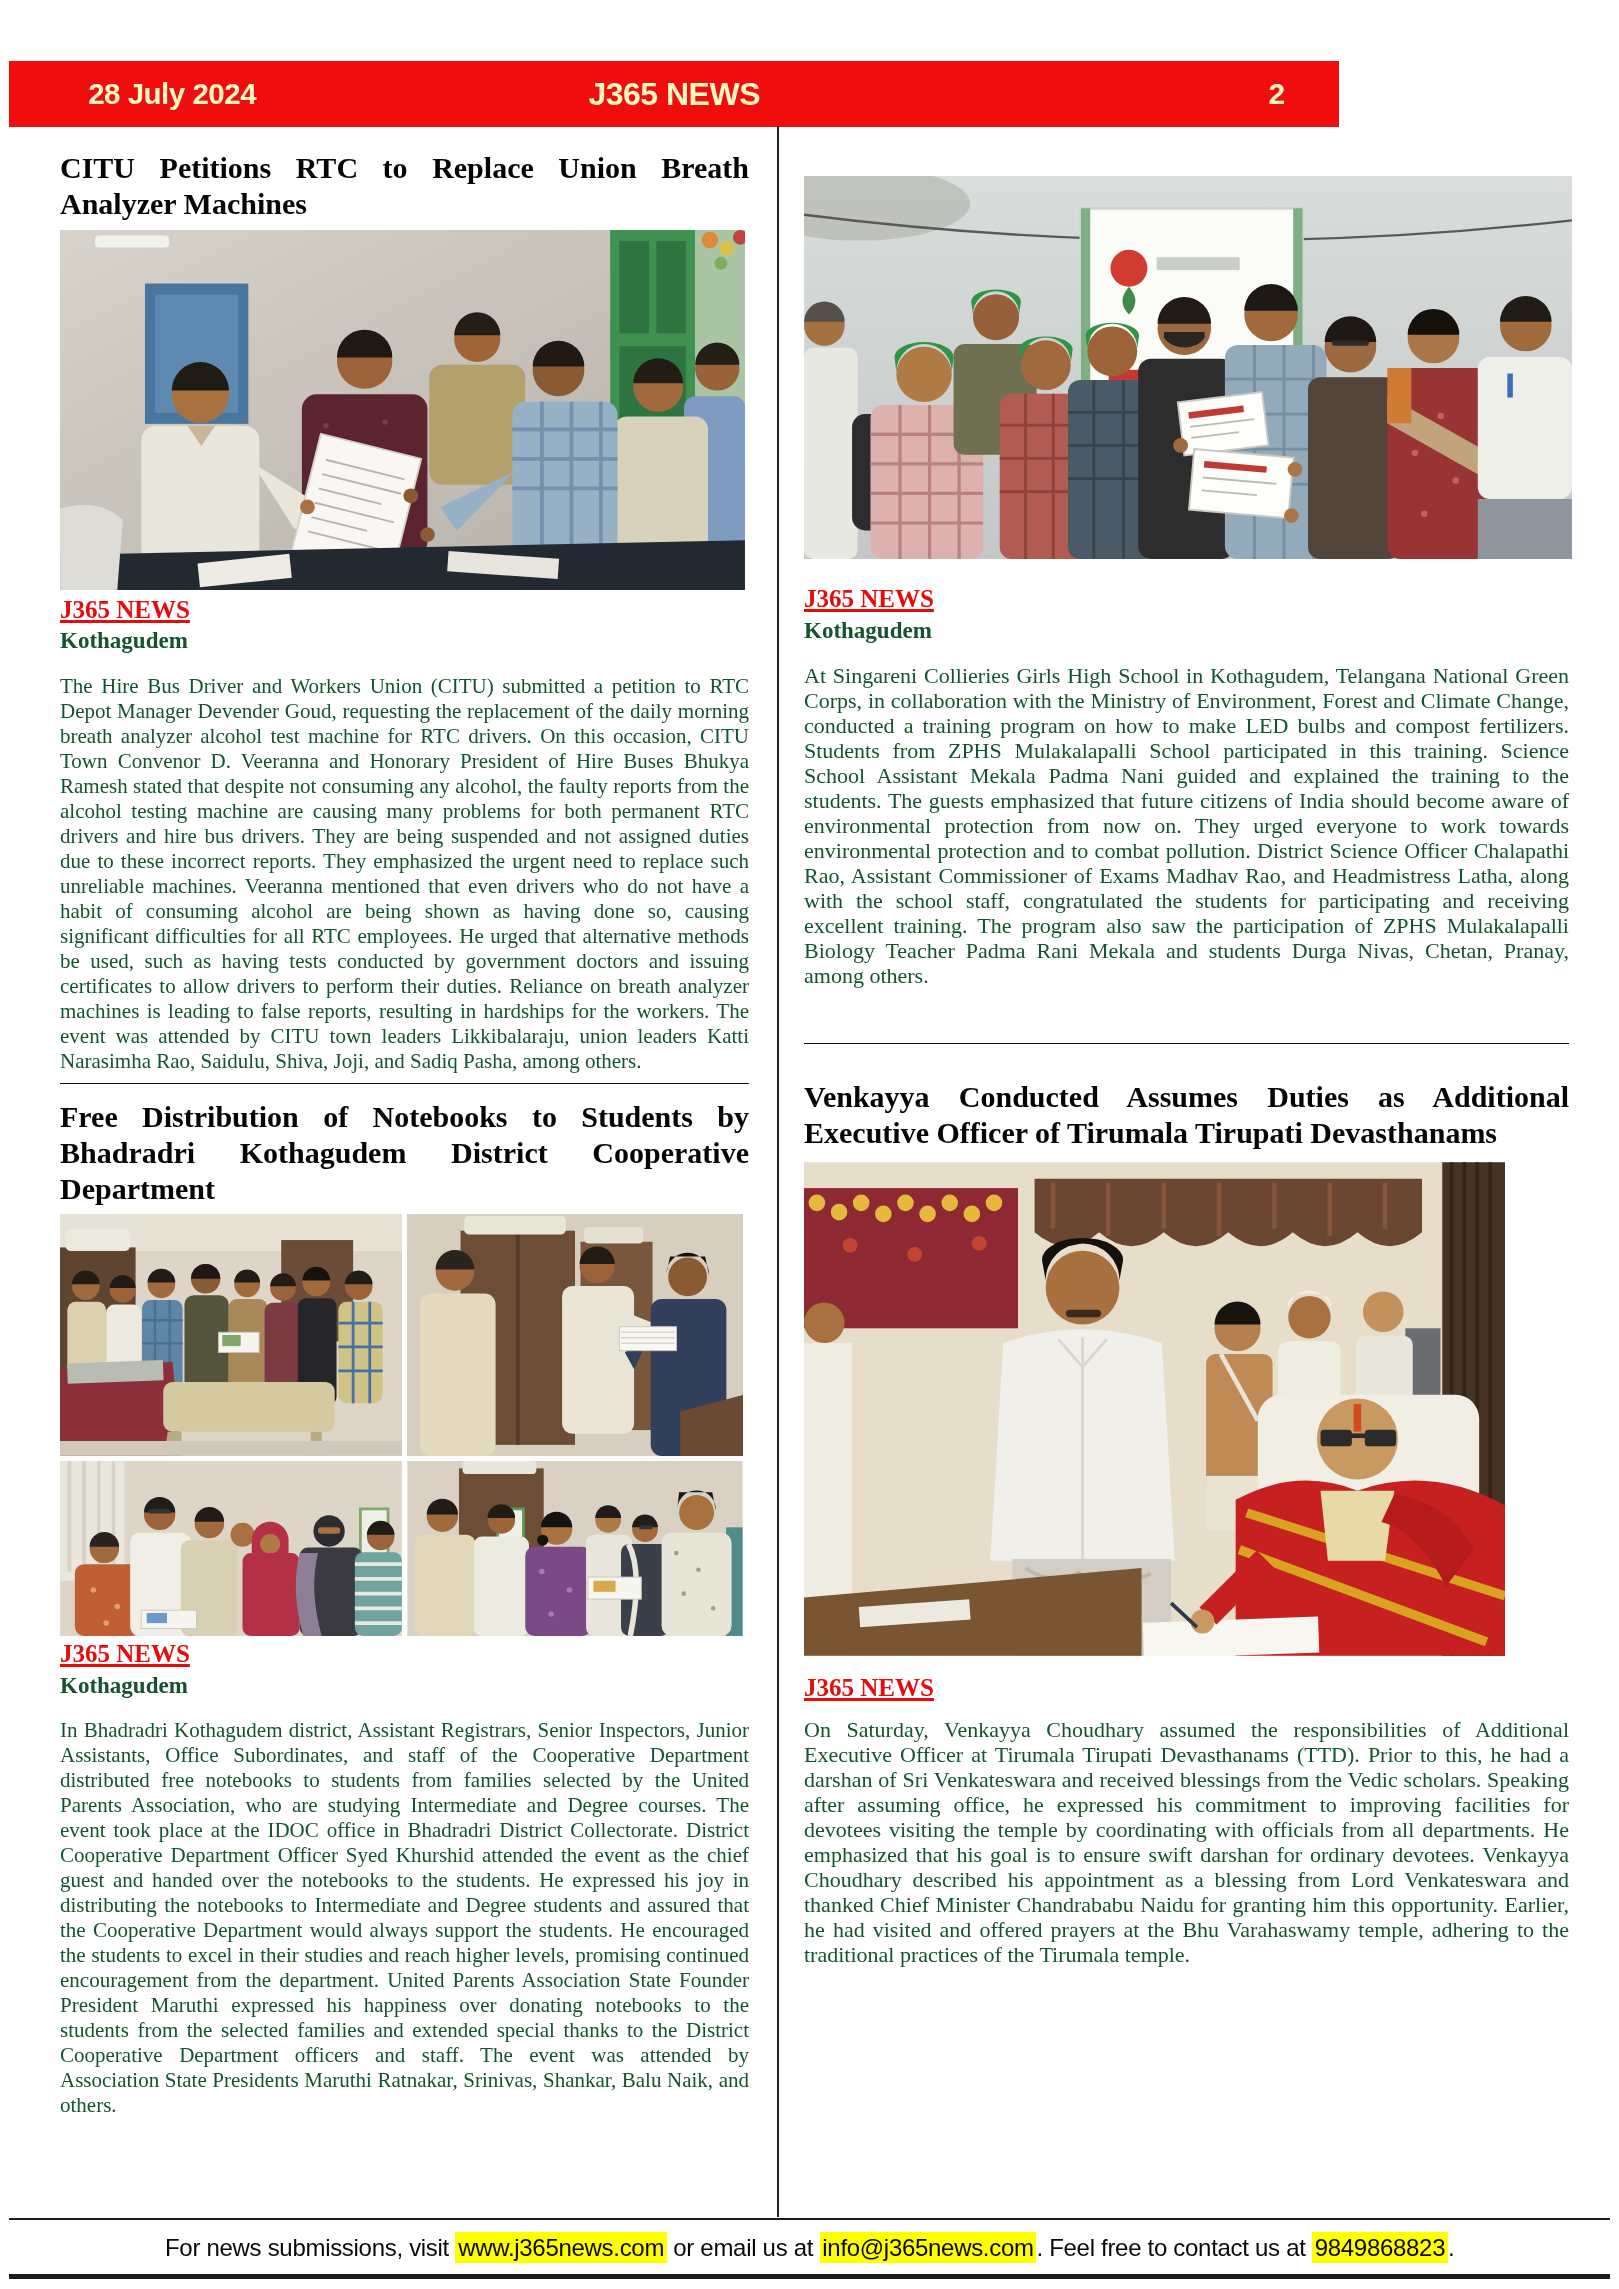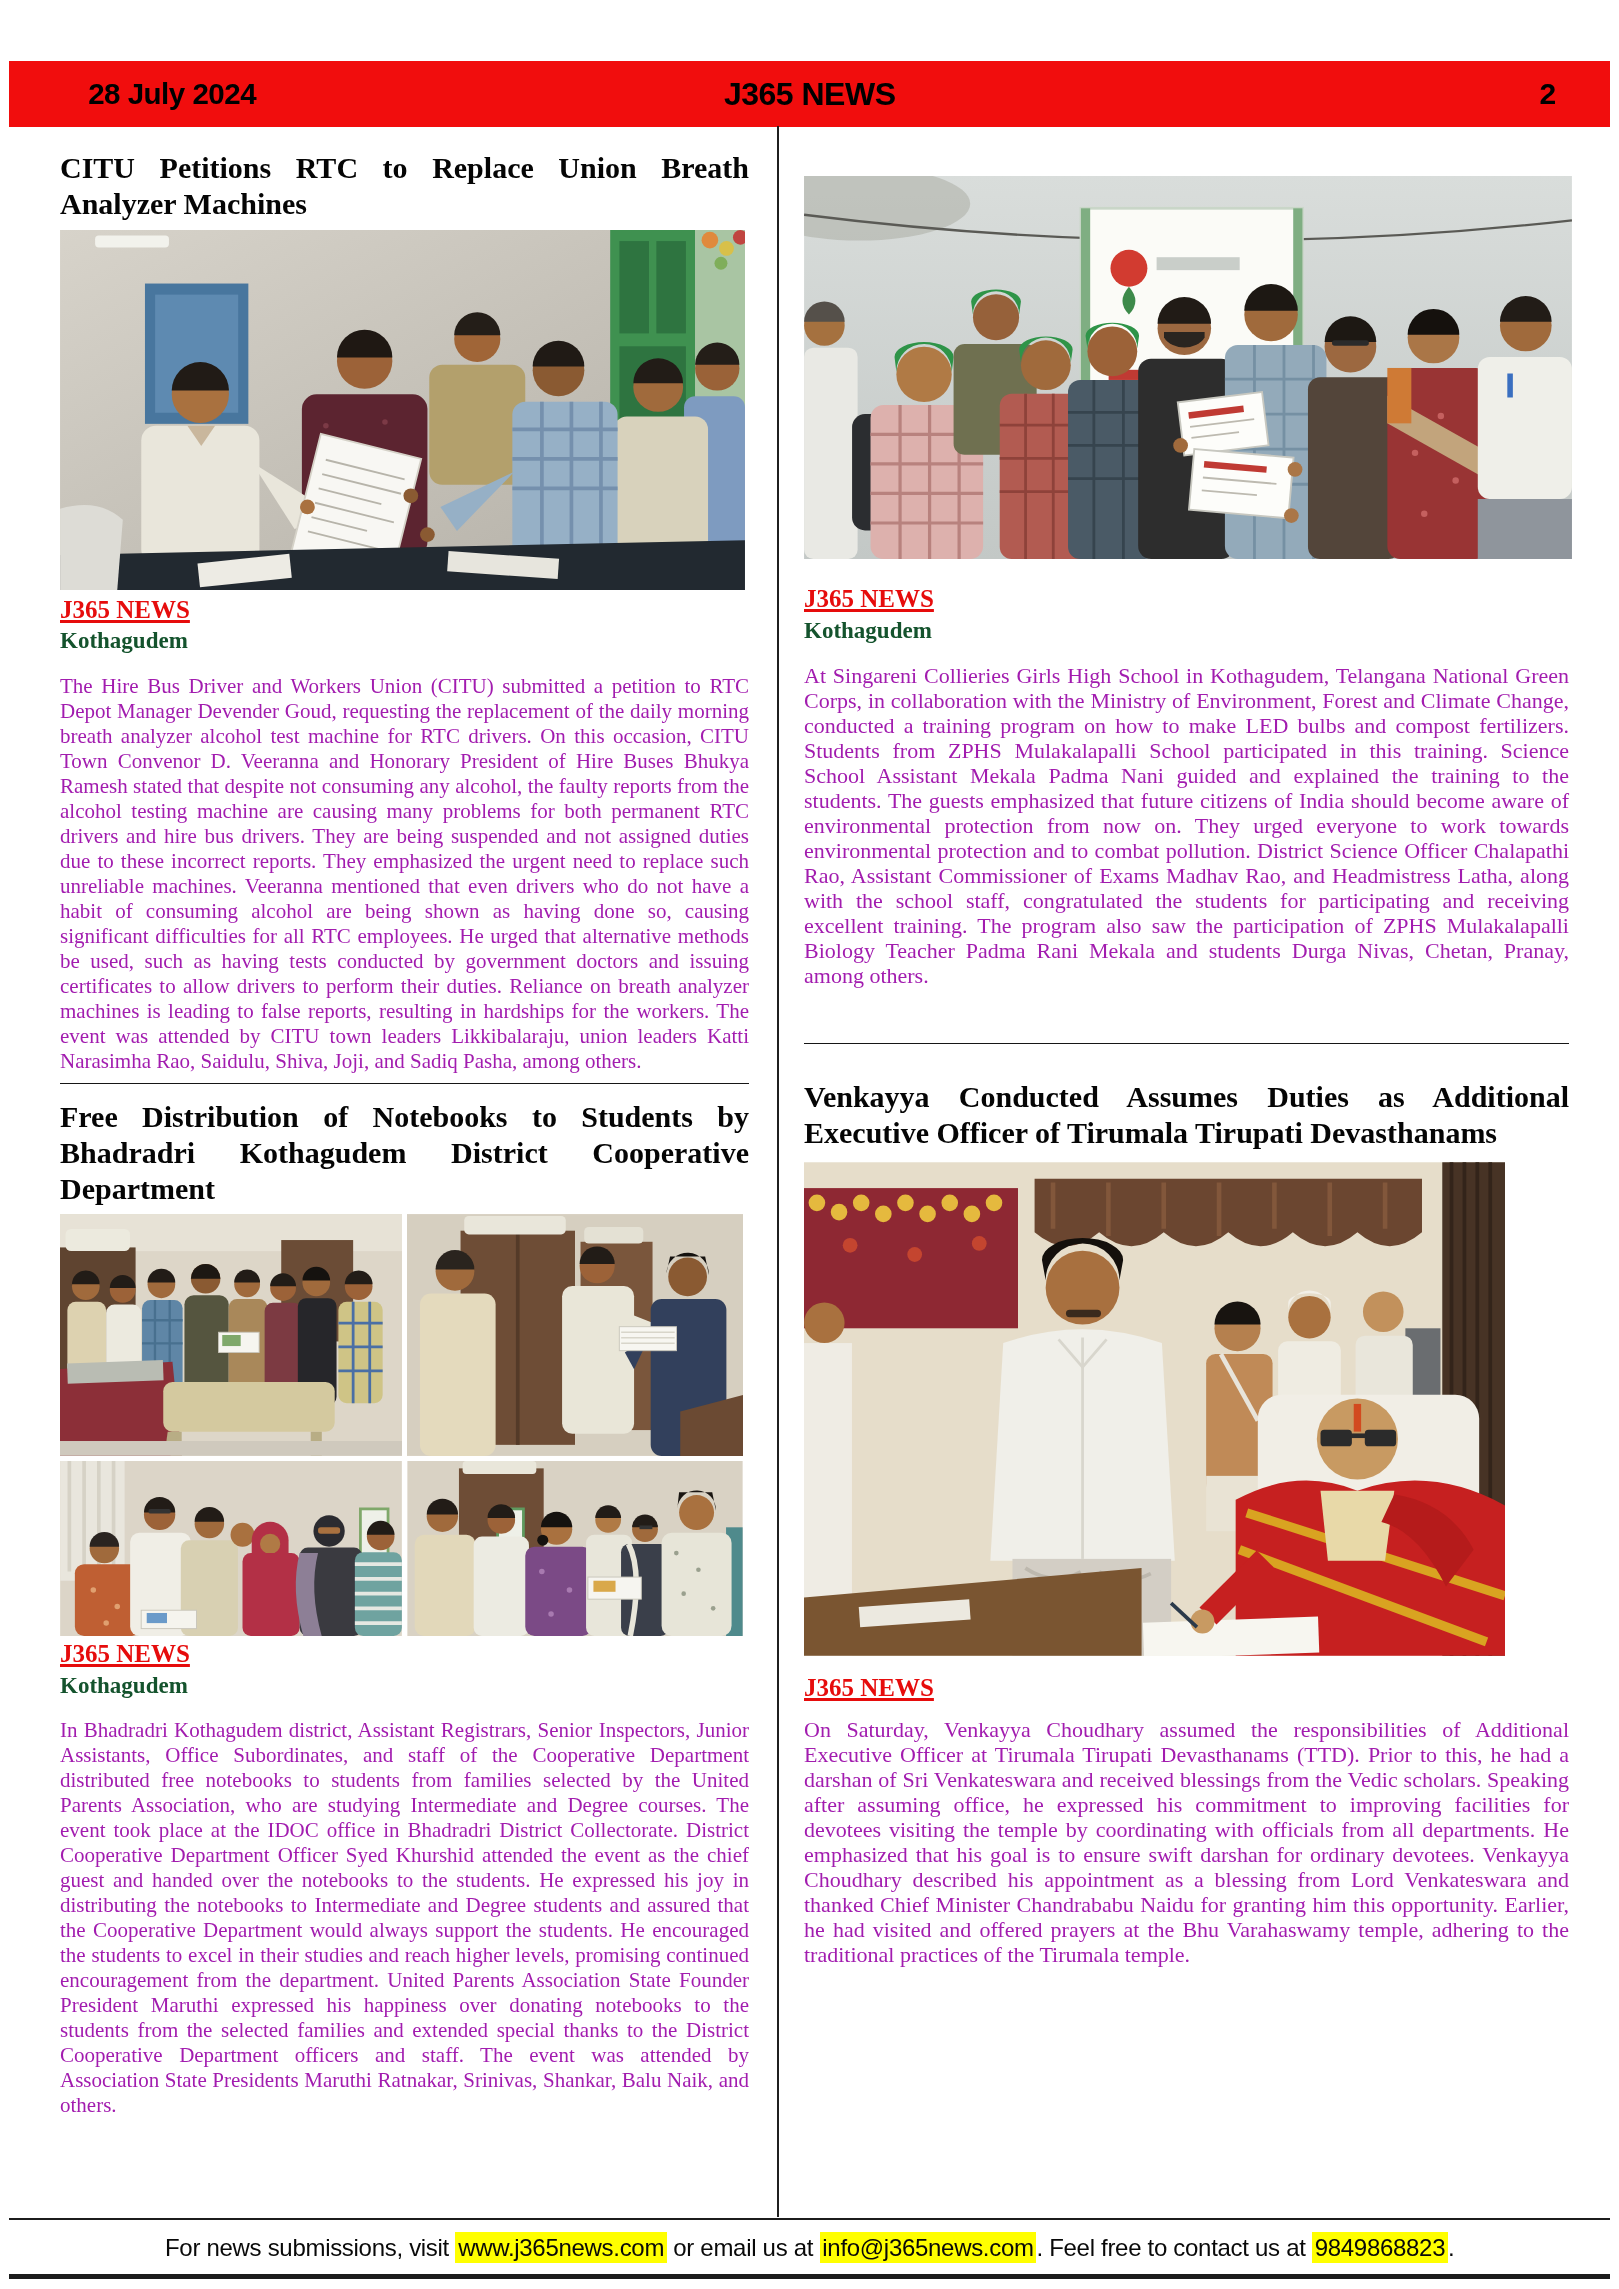--- a/index.html
+++ b/index.html
@@ -2,23 +2,23 @@
 <html style="font-size:14.8px"><head>
 <meta charset="utf-8">
 <style>
   html,body{margin:0;padding:0;}
   body{
     width:1620px;height:2290px;position:relative;background:#ffffff;
     font-family:"Liberation Serif", serif;color:#161616;overflow:hidden;
   }
   
   .header-bar{
-    position:absolute;left:9.2px;top:61px;width:1601px;height:66px;
+    position:absolute;left:9.2px;top:61px;width:1330px;height:66px;
     background:#f10d0d;display:flex;align-items:center;
-    font-family:"Liberation Sans", sans-serif;font-weight:bold;color:#000000;
+    font-family:"Liberation Sans", sans-serif;font-weight:bold;color:#fef9c3;
   }
   .header-date{position:absolute;left:79px;font-size:29.5px;letter-spacing:-0.5px;}
   .header-title{position:absolute;left:0;right:0;text-align:center;font-size:32px;letter-spacing:-0.5px;}
   .header-pagenum{position:absolute;right:54px;font-size:30px;}
   
   .col{position:absolute;top:126px;}
   .col-left{left:60px;width:689px;}
   .col-right{left:804px;width:765px;}
   .column-divider{position:absolute;left:777px;top:126px;width:1.8px;height:2091px;background:#1f1f1f;}
   
@@ -30,21 +30,21 @@
   .hl-2{margin-top:15px;}
   .hl-r1{margin-top:44px;}
   .hl-r2{margin-top:35px;}
   .source-link{
     display:inline-block;margin-top:5.5px;
     font-weight:bold;font-size:25px;color:#e60c0c;
     text-decoration:underline;text-decoration-color:#e60c0c;text-decoration-thickness:2.8px;
   }
   .location{font-weight:bold;font-size:23px;color:#14532d;margin-top:4.6px;}
   .body-text{
-    font-size:22px;line-height:25px;text-align:justify;margin:0;margin-top:19.4px;color:#a21caf;
+    font-size:22px;line-height:25px;text-align:justify;margin:0;margin-top:19.4px;color:#14532d;
   }
   .col-left .body-text{font-size:21px;line-height:25px;}
   .section-divider{border:none;border-top:1.8px solid #161616;margin:9.2px 0 0 0;}
   
   .photo{display:block;margin-top:8.3px;line-height:0;}
   .photo svg{display:block;}
   .collage{
     margin-top:7.4px;display:grid;grid-template-columns:342px 336px;grid-template-rows:242px 174px;
     gap:4.6px;width:689px;
   }

